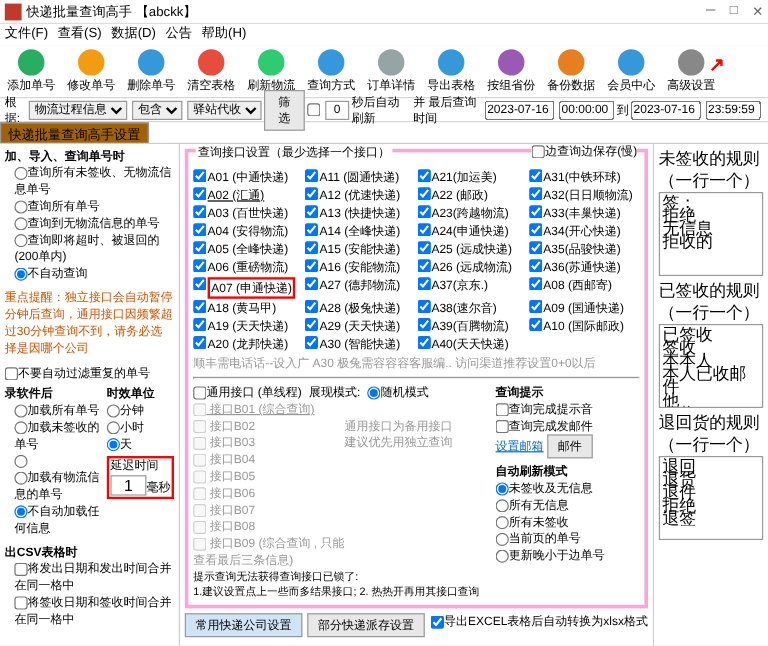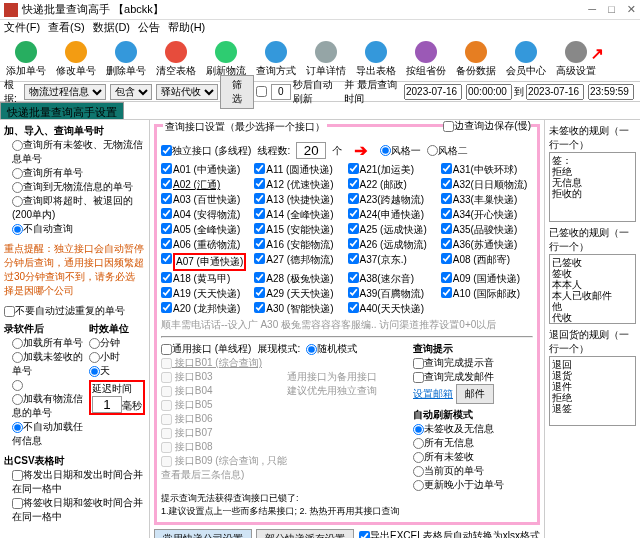--- a/index.html
+++ b/index.html
@@ -8,39 +8,39 @@
 .titlebar .app-icon{width:14px;height:14px;background:#c0392b;margin-right:4px}
 .titlebar .wincontrols{margin-left:auto;display:flex;gap:12px;color:#666}
 .menubar{height:18px;background:#fff;display:flex;padding:0 4px;font-size:11px}
 .menubar span{margin-right:8px;cursor:pointer}
 .toolbar{height:44px;background:#fff;border-bottom:1px solid #ccc;display:flex;padding:2px 4px}
 .tbtn{display:flex;flex-direction:column;align-items:center;justify-content:center;margin-right:6px;font-size:10px;min-width:44px}
 .ticon{width:22px;height:22px;border-radius:50%;margin-bottom:1px}
 .filterbar{height:20px;background:#fff;border-bottom:1px solid #ccc;display:flex;align-items:center;padding:0 4px;font-size:10px}
 .filterbar input,.filterbar select{font-size:10px;height:16px;margin:0 2px}
 .tabrow{height:18px;background:#fff;border-bottom:1px solid #ccc;display:flex;font-size:11px}
-.tab{padding:2px 6px;border:1px solid #999;border-bottom:none;background:#0f766e;margin-right:1px}
+.tab{padding:2px 6px;border:1px solid #999;border-bottom:none;background:#a16207;margin-right:1px}
 .main{display:flex;height:418px}
 .leftpane{width:150px;background:#fff;border-right:1px solid #ccc;padding:4px;font-size:10px;overflow:hidden}
 .leftpane .sect{margin-bottom:6px;line-height:14px}
 .leftpane .orange{color:#d35400}
 .leftpane label{display:block}
 .leftpane .sub{margin-left:8px}
 .centerpane{flex:1;background:#fff;padding:4px;font-size:10px;overflow:hidden;position:relative}
 .groupbox{border:3px solid #f9a8d4;padding:14px 4px 4px;margin-bottom:4px;position:relative}
 .groupbox .legend{position:absolute;top:-7px;left:6px;background:#fff;padding:0 2px;font-size:10px}
 .chkrow{display:flex;flex-wrap:wrap;gap:1px 4px}
 .chkrow label{display:flex;align-items:flex-start;white-space:nowrap;font-size:10px}
 .chkrow input{margin-right:1px}
 .redbox{border:2px solid red;padding:0 1px}
 .graytxt{color:#999}
 .btnrow{display:flex;gap:4px;margin:4px 0}
 .btn{background:#e8e8e8;border:1px solid #999;padding:2px 8px;font-size:10px;cursor:pointer}
 .btn.active{background:#d0e4f5}
-.rightpane{width:96px;background:#fff;border-left:1px solid #ccc;padding:4px;font-size:10px;overflow:hidden}
+.rightpane{width:96px;background:#fff;border-left:1px solid #ccc;padding:4px;font-size:14px;overflow:hidden}
 .rightpane .box{border:1px solid #999;height:70px;margin-bottom:4px;padding:2px;overflow:hidden;line-height:11px}
 .redarrow{position:absolute;color:red;font-size:16px;font-weight:bold}
 input[type=checkbox],input[type=radio]{width:11px;height:11px;vertical-align:middle}
 select{border:1px solid #999}
 .spinner{width:30px;border:1px solid #999;text-align:center}
 </style>
 </head>
 <body>
 
 <div class="titlebar">
@@ -171,29 +171,20 @@
       <label class="sub"><input type="checkbox" style=""><span>将发出日期和发出时间合并在同一格中</span></label>
       <label class="sub"><input type="checkbox" style=""><span>将签收日期和签收时间合并在同一格中</span></label>
     </div>
 
   </div>
 
   <div class="centerpane">
     <div class="groupbox">
       <div class="legend">查询接口设置（最少选择一个接口）</div>
       <label style="position:absolute;right:6px;top:-8px;background:#fff"><input type="checkbox" style=""><span>边查询边保存(慢)</span></label>
-      <div style="display:flex;align-items:center;gap:6px;margin-bottom:3px">
-        <label><input type="checkbox" checked="" style=""><span>独立接口 (多线程)</span></label>
-        <span>线程数:</span>
-        <input class="spinner" value="20" style="">
-        <span>个</span>
-        <span class="redarrow" style="position:static;margin:0 6px">➔</span>
-        <label><input type="radio" name="st" checked="" style=""><span>风格一</span></label>
-        <label><input type="radio" name="st" style=""><span>风格二</span></label>
-      </div>
       <div id="apigrid" class="chkrow">
           <label style="width: 24%;">
             <input type="checkbox" checked="" style="">
             <span>A01 (中通快递)</span>
           </label>
           <label style="width: 24%;">
             <input type="checkbox" checked="" style="">
             <span>A11 (圆通快递)</span>
           </label>
           <label style="width: 24%;">
@@ -350,20 +341,21 @@
       <div style="display:flex">
         <div style="flex:1">
           <div style="display:flex;align-items:center;gap:6px">
             <label><input type="checkbox" style=""><span>通用接口 (单线程)</span></label>
             <span>展现模式:</span>
             <label><input type="radio" checked="" style=""><span>随机模式</span></label>
           </div>
           <div id="slotgrid" style="display:flex">
             <div id="slotcol1" style="flex:1">
                 <label class="graytxt" style="display: block; text-decoration: underline;"><input type="checkbox" disabled="" style=""> 接口B01 (综合查询)</label>
+                <label class="graytxt" style="display: block;"><input type="checkbox" disabled="" style=""> 接口B02</label>
                 <label class="graytxt" style="display: block;"><input type="checkbox" disabled="" style=""> 接口B03</label>
                 <label class="graytxt" style="display: block;"><input type="checkbox" disabled="" style=""> 接口B04</label>
                 <label class="graytxt" style="display: block;"><input type="checkbox" disabled="" style=""> 接口B05</label>
                 <label class="graytxt" style="display: block;"><input type="checkbox" disabled="" style=""> 接口B06</label>
                 <label class="graytxt" style="display: block;"><input type="checkbox" disabled="" style=""> 接口B07</label>
                 <label class="graytxt" style="display: block;"><input type="checkbox" disabled="" style=""> 接口B08</label>
                 <label class="graytxt" style="display: block;"><input type="checkbox" disabled="" style=""> 接口B09 (综合查询 , 只能查看最后三条信息)</label>
               </div>
             <div style="flex:1">
               <div class="graytxt" style="margin:14px 0">

